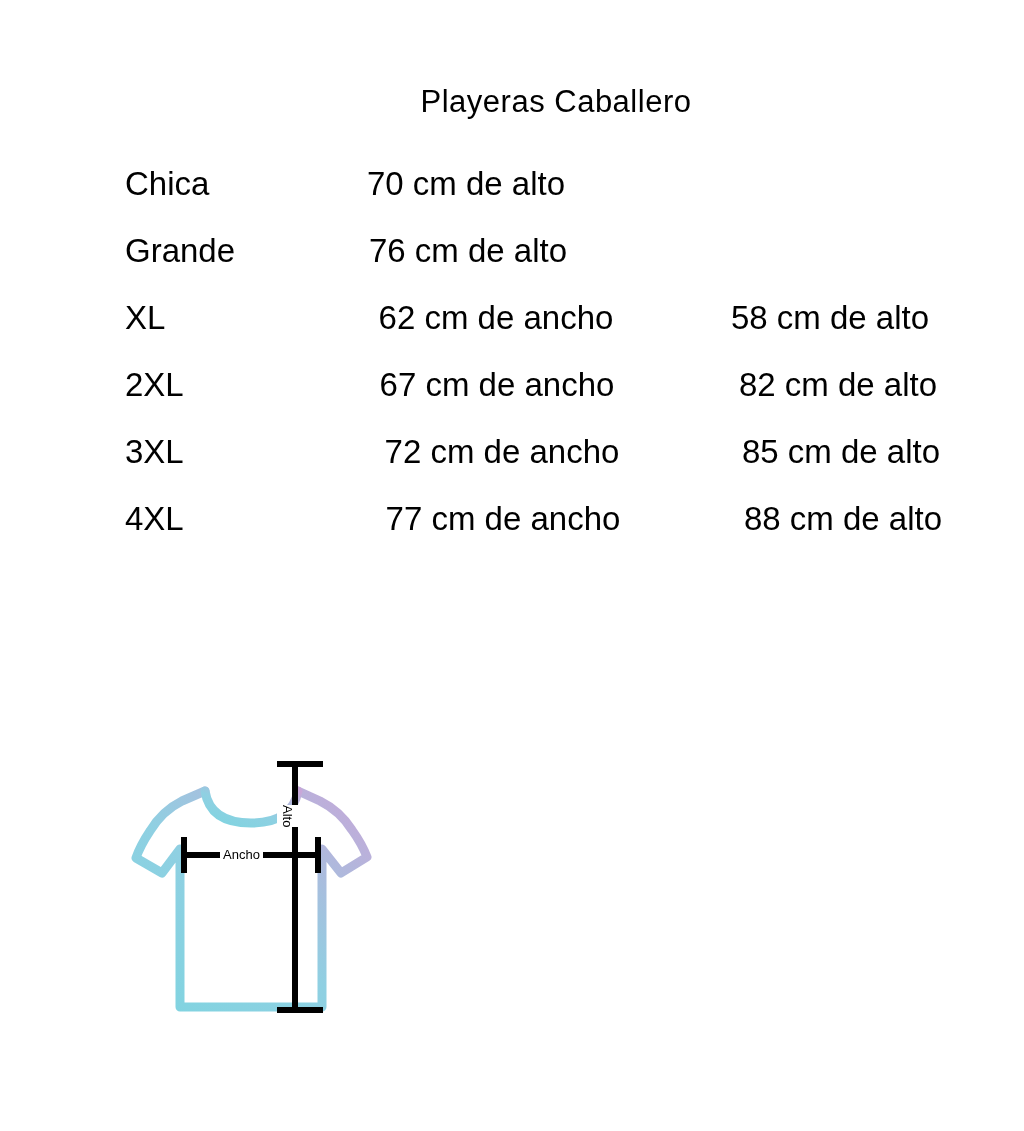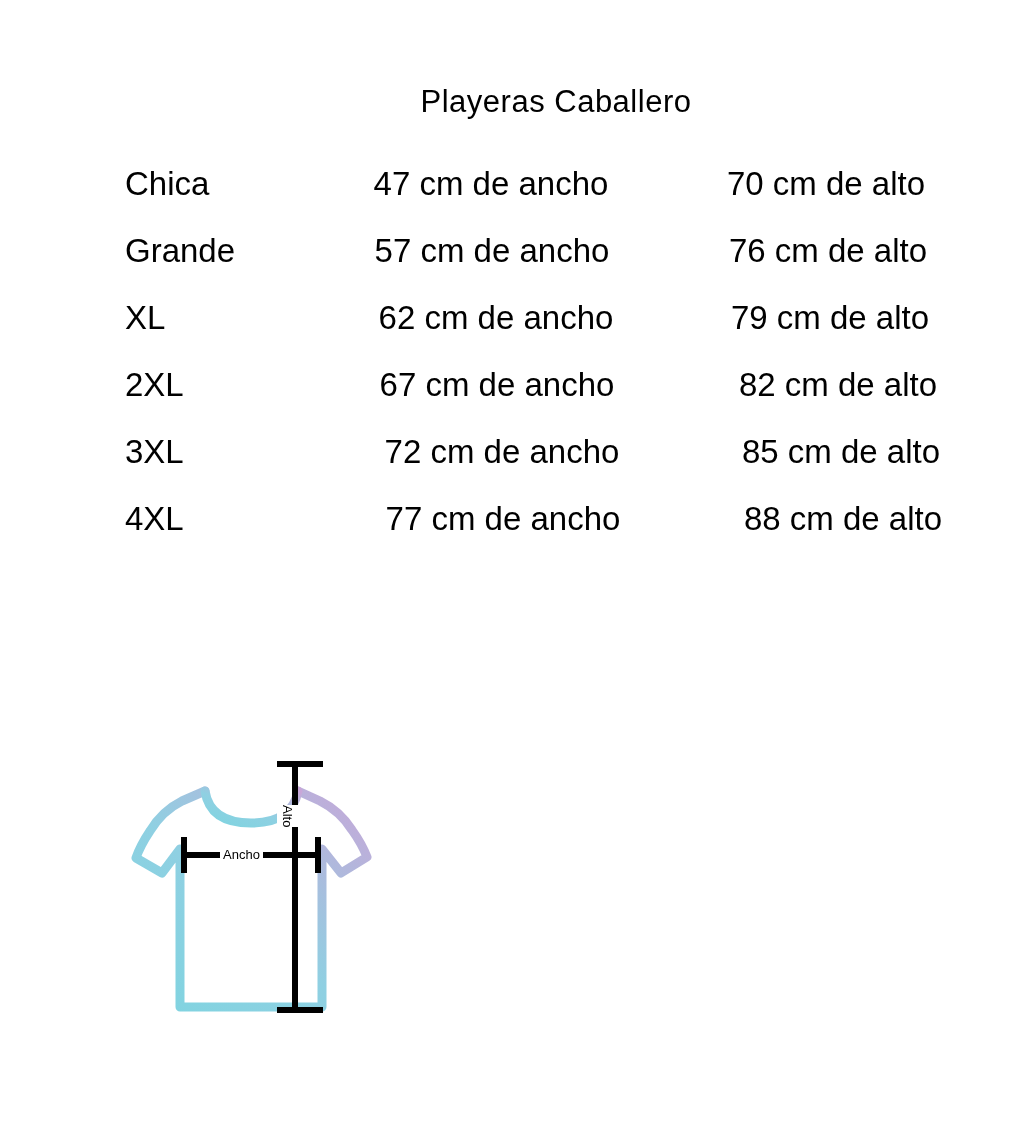--- a/index.html
+++ b/index.html
@@ -116,35 +116,33 @@
 <body>
 
 <div class="page">
 
   <div class="title">Playeras  Caballero</div>
 
   <div class="size-table">
 
     <div class="row">
       <div class="cell cell-size">Chica</div>
-      <div class="cell cell-width">47 cm de ancho</div>
       <div class="cell cell-height">70 cm de alto</div>
     </div>
 
 
     <div class="row">
       <div class="cell cell-size">Grande</div>
-      <div class="cell cell-width">57 cm de ancho</div>
       <div class="cell cell-height">76 cm de alto</div>
     </div>
 
     <div class="row">
       <div class="cell cell-size">XL</div>
       <div class="cell cell-width">62 cm de ancho</div>
-      <div class="cell cell-height">79 cm de alto</div>
+      <div class="cell cell-height">58 cm de alto</div>
     </div>
 
     <div class="row">
       <div class="cell cell-size">2XL</div>
       <div class="cell cell-width">67 cm de ancho</div>
       <div class="cell cell-height">82 cm de alto</div>
     </div>
 
     <div class="row">
       <div class="cell cell-size">3XL</div>

